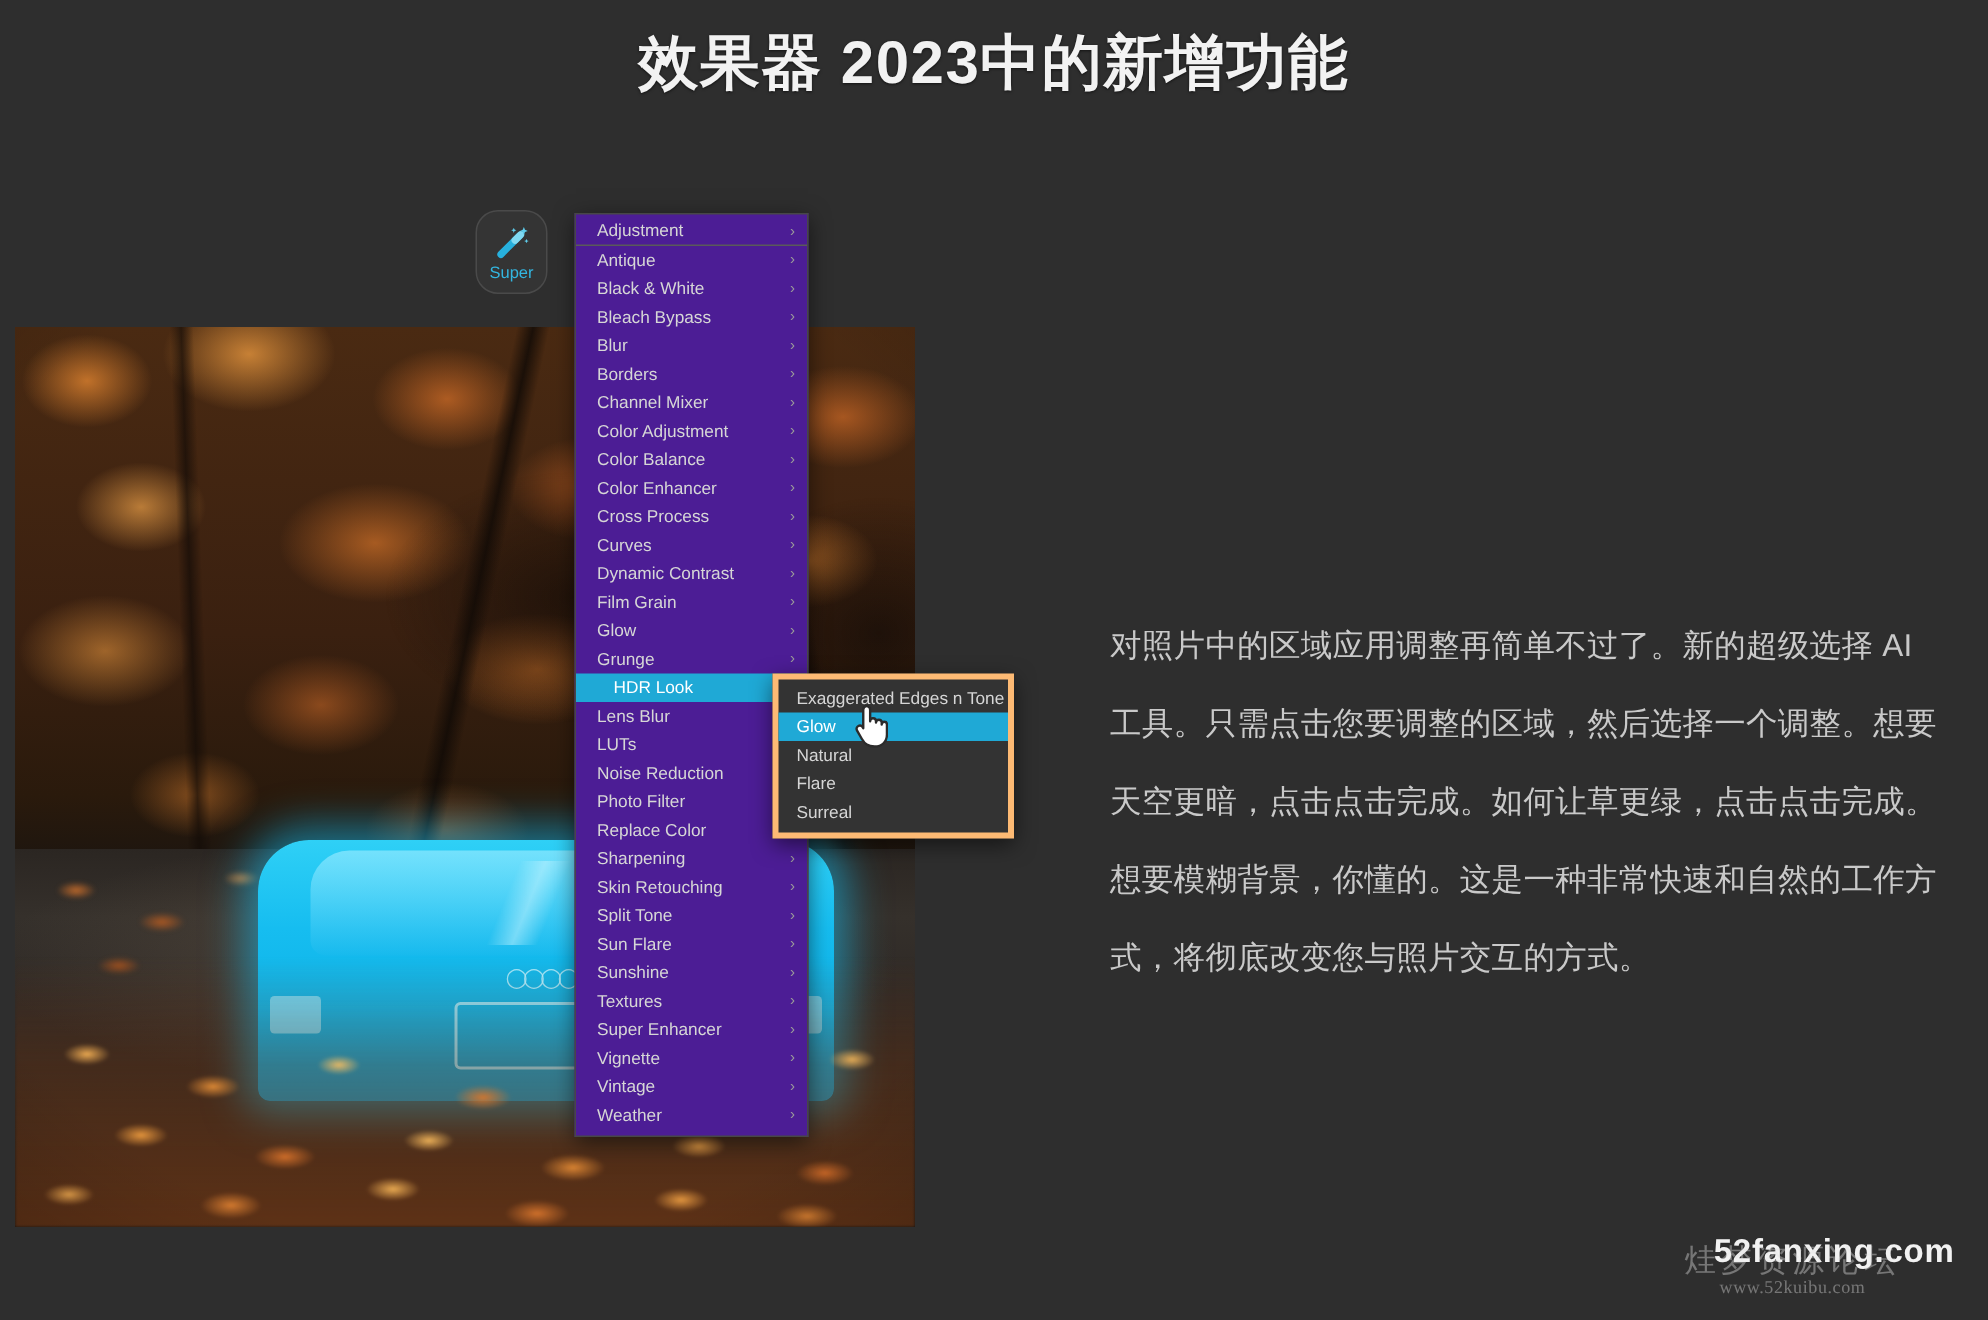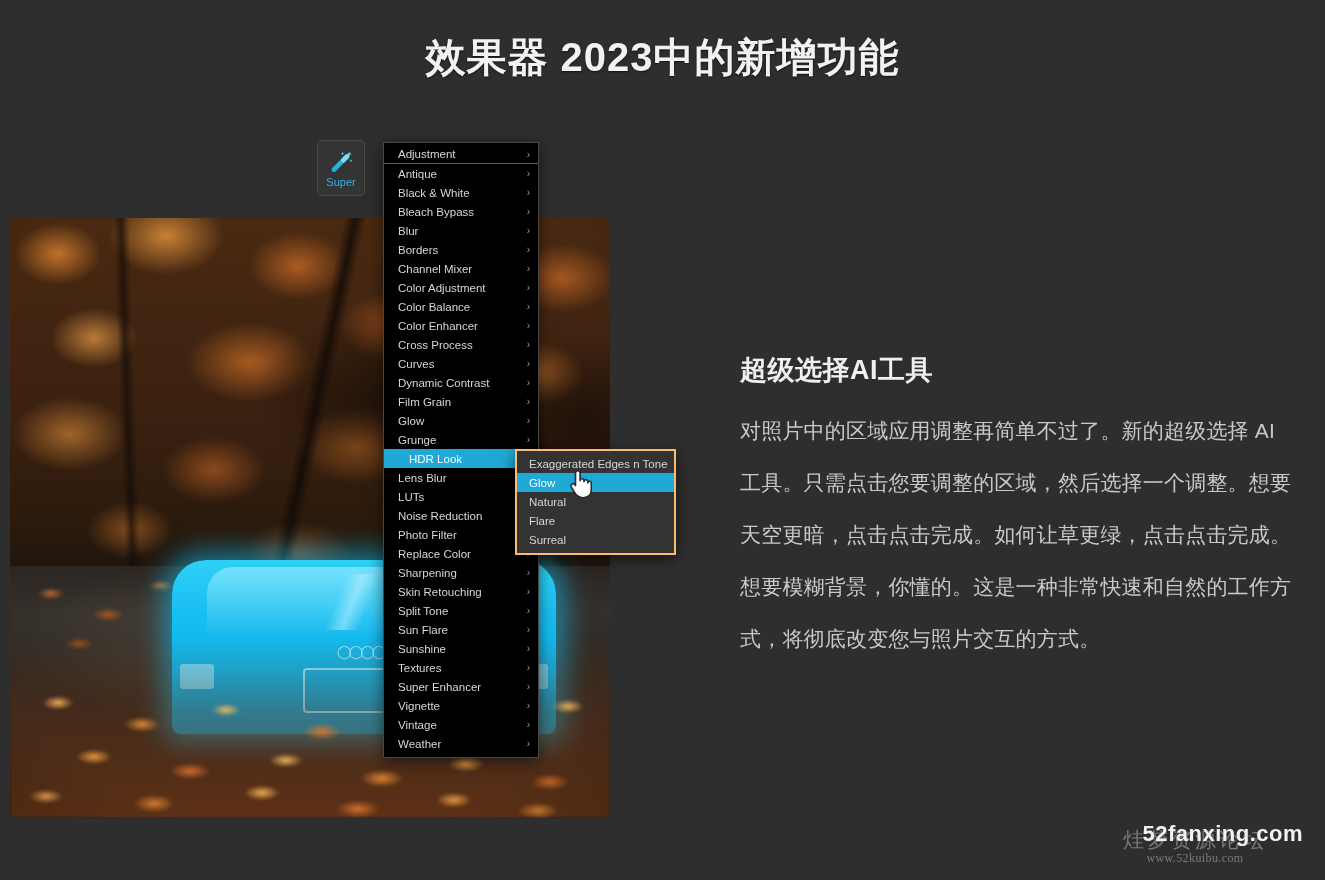--- a/index.html
+++ b/index.html
@@ -19,21 +19,20 @@
   
   .page-title {
     position: absolute;
     top: 14px; left: 0; width: 1325px;
     text-align: center;
     font-size: 40px;
     font-weight: bold;
     color: #f2f2f2;
     letter-spacing: 1px;
     text-shadow: 0 1px 2px rgba(0,0,0,.6);
-    margin-top: 16px;
   }
 
   
   .photo {
     position: absolute;
     left: 10px; top: 218px;
     width: 600px; height: 600px;
     overflow: hidden;
     background: #140d08;
   }
@@ -168,38 +167,38 @@
     pointer-events: none;
   }
 
   
   .super-tool {
     position: absolute;
     left: 317px; top: 140px;
     width: 48px; height: 56px;
     background: #343434;
     border: 1px solid #4a4a4a;
-    border-radius: 5px;
+    border-radius: 15px;
     display: flex; flex-direction: column;
     align-items: center; justify-content: center;
     gap: 2px;
   }
   .wand-icon { width: 26px; height: 26px; display: block; }
   .super-label {
     font-size: 11px;
     color: #33b6e0;
     line-height: 1;
   }
 
   
   .menu {
     position: absolute;
     left: 383px; top: 142px;
     width: 156px;
-    background: #000000;
+    background: #4c1d95;
     border: 1px solid #474747;
     box-shadow: 0 4px 14px rgba(0,0,0,.55);
     padding: 2px 0 4px;
   }
   .menu-item {
     position: relative;
     height: 19px;
     display: flex; align-items: center;
     padding: 0 8px 0 14px;
     font-size: 11.5px;
@@ -218,21 +217,21 @@
     color: #9a9a9a;
   }
   .menu-item.selected .chev { color: #cdeefb; }
 
   
   .submenu {
     position: absolute;
     left: 515px; top: 449px;
     width: 161px;
     background: #333333;
-    border: 2px solid #fdba74;
+    border: 4px solid #fdba74;
     box-shadow: 0 4px 14px rgba(0,0,0,.55);
     padding: 3px 0 4px;
   }
   .submenu-item {
     height: 19px;
     display: flex; align-items: center;
     padding: 0 8px 0 12px;
     font-size: 11.5px;
     color: #d6d6d6;
     white-space: nowrap;
@@ -484,21 +483,20 @@
       </div>
       <div class="submenu-item">
         <span>Surreal</span>
       </div>
     </div>
 
   <svg class="cursor" viewBox="0 0 26 32">
     <path d="M9.5 16.5V5.2c0-1.5 1-2.5 2.3-2.5s2.3 1 2.3 2.5v7.6c0-1.2.8-2 1.9-2s2 .8 2 2v.9c0-1.1.8-1.9 1.9-1.9s1.9.8 1.9 1.9v1.3c0-1 .8-1.8 1.8-1.8s1.7.8 1.7 1.8v6.6c0 4.9-3.3 8.1-8.2 8.1-4.6 0-6.6-1.8-8.6-5.2l-3.1-5.4c-.7-1.2-.3-2.5.8-3.1 1-.6 2.2-.3 2.9.8l.4.7z" fill="#ffffff" stroke="#2b2b2b" stroke-width="1.6" stroke-linejoin="round"></path>
   </svg>
 
-  <div class="feature-heading">超级选择AI工具</div>
   <div class="feature-body">对照片中的区域应用调整再简单不过了。新的超级选择 AI 工具。只需点击您要调整的区域，然后选择一个调整。想要天空更暗，点击点击完成。如何让草更绿，点击点击完成。想要模糊背景，你懂的。这是一种非常快速和自然的工作方式，将彻底改变您与照片交互的方式。</div>
 
   <div class="wm-main">52fanxing.com</div>
   <div class="wm-sub">
     <div class="wm-sub-cn">烓梦资源论坛</div>
     <div class="wm-sub-url">www.52kuibu.com</div>
   </div>
 
 </div>
 

